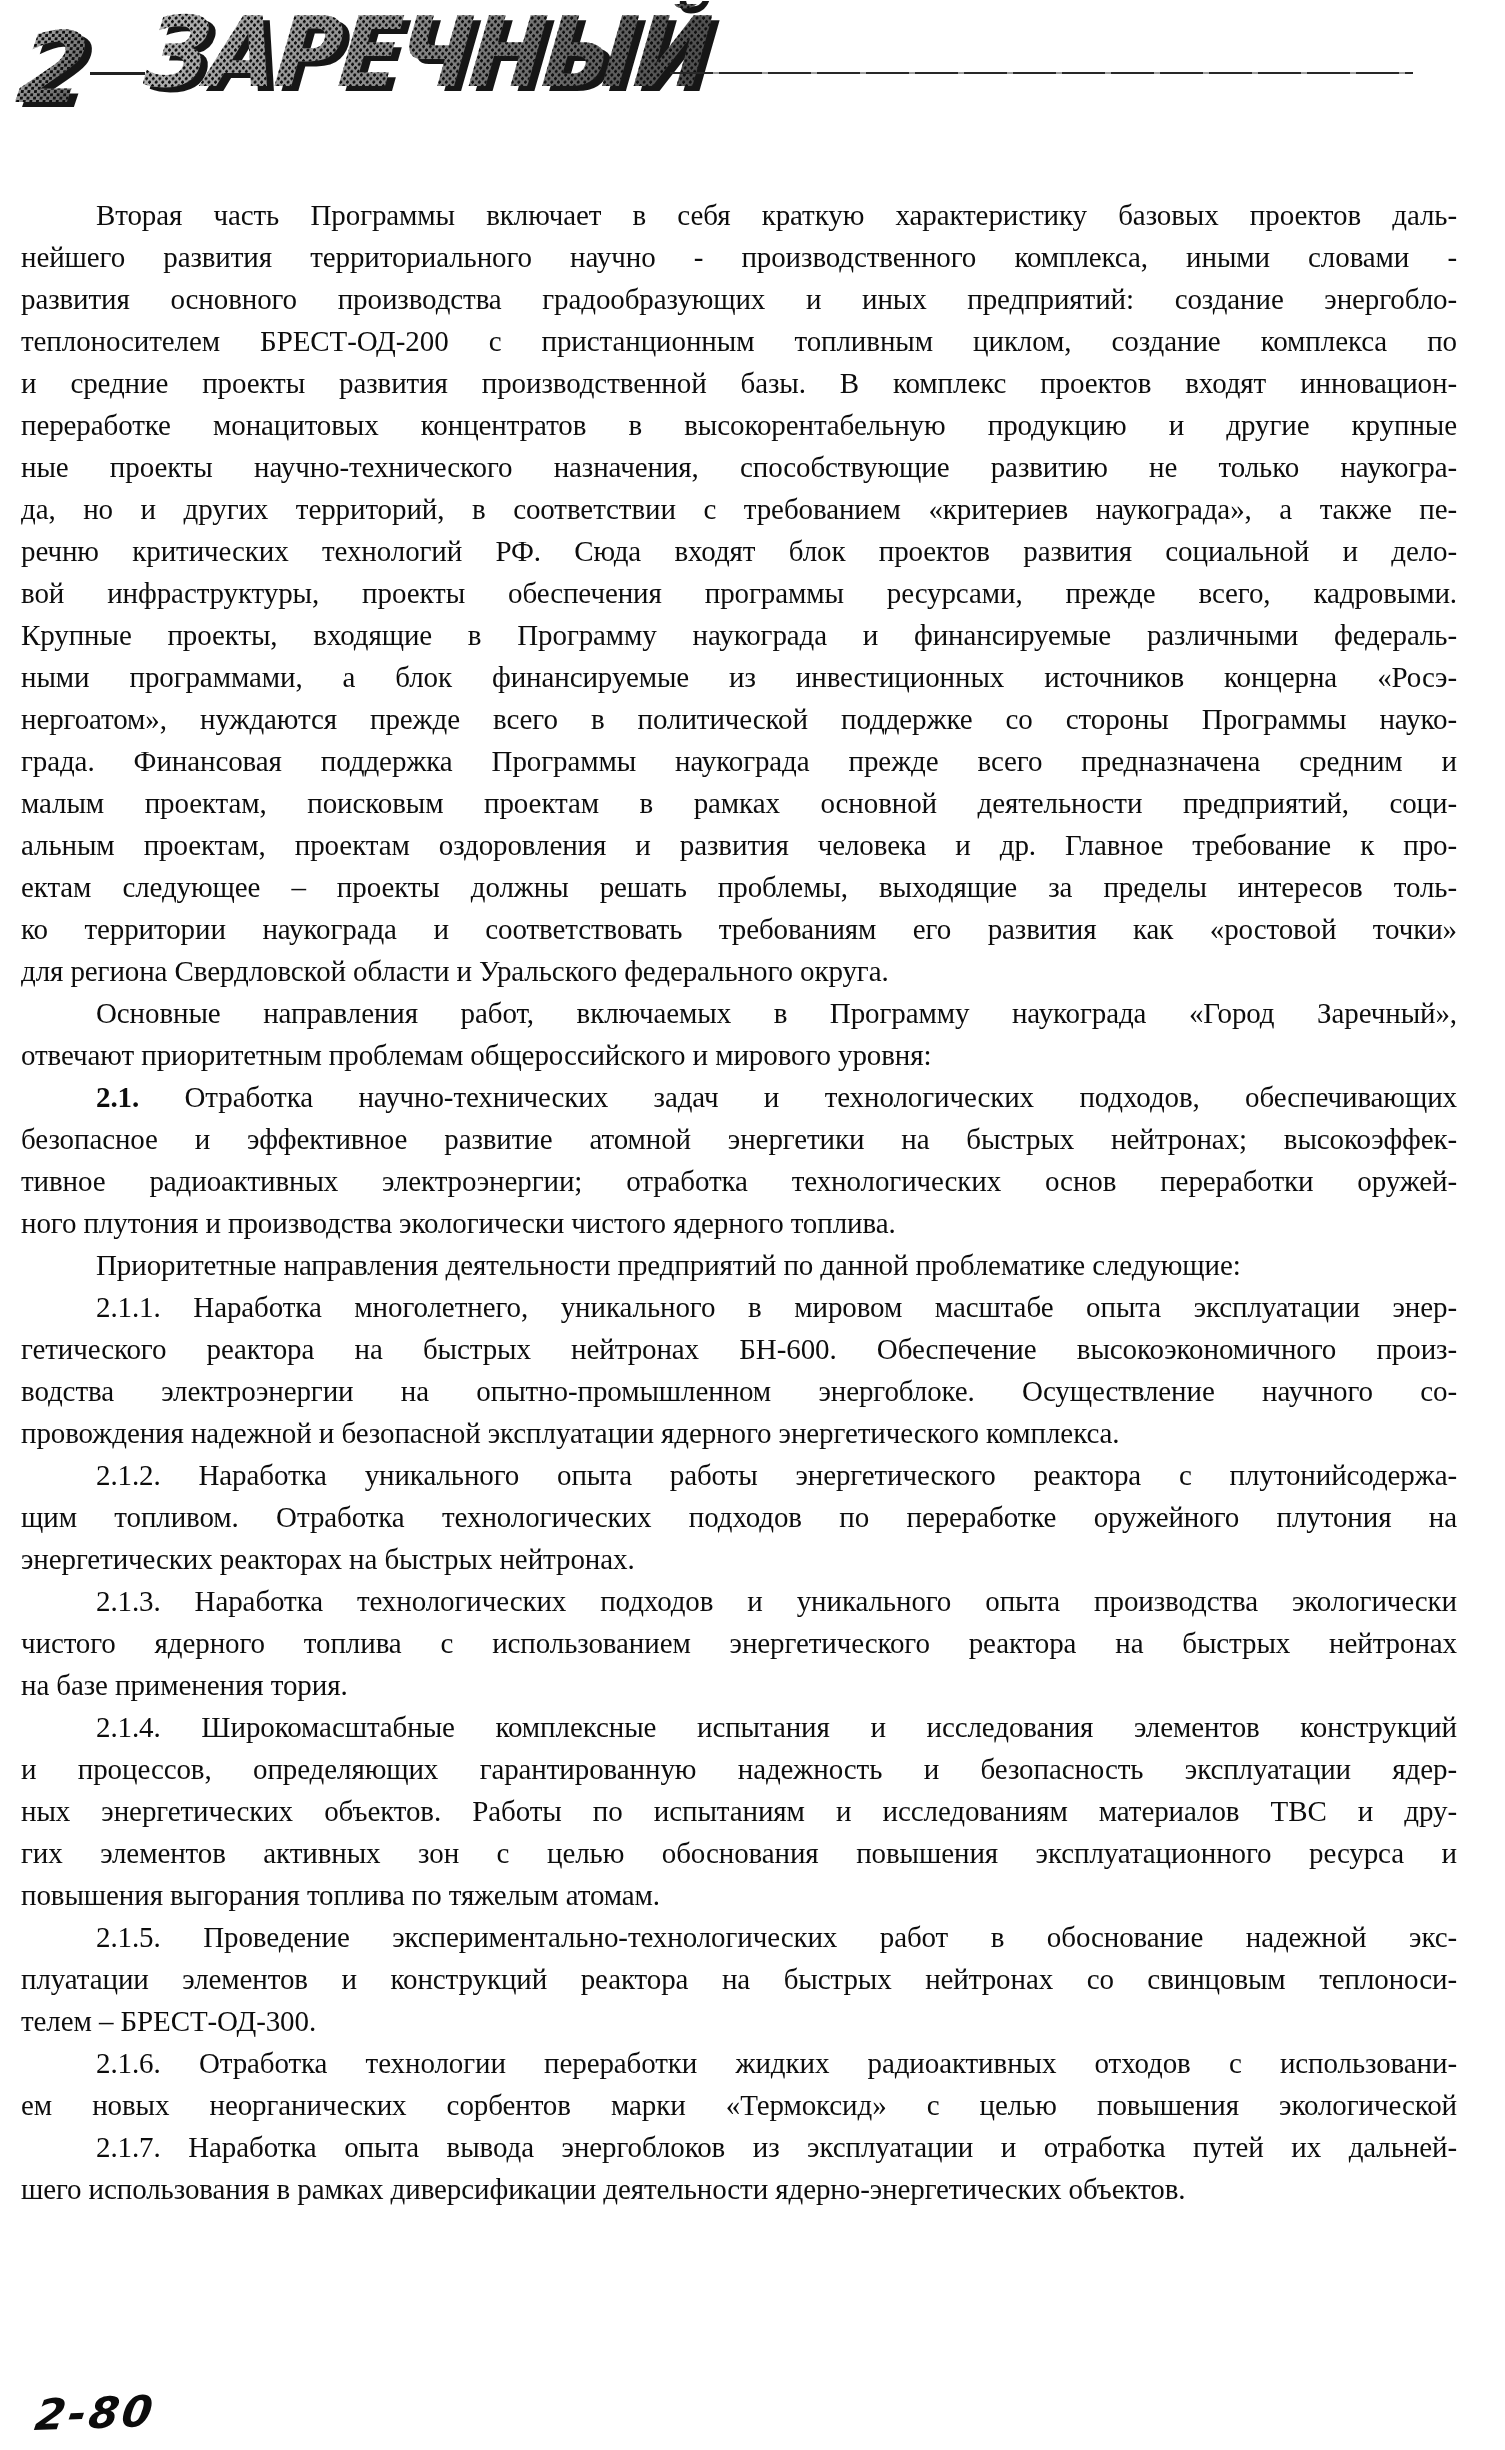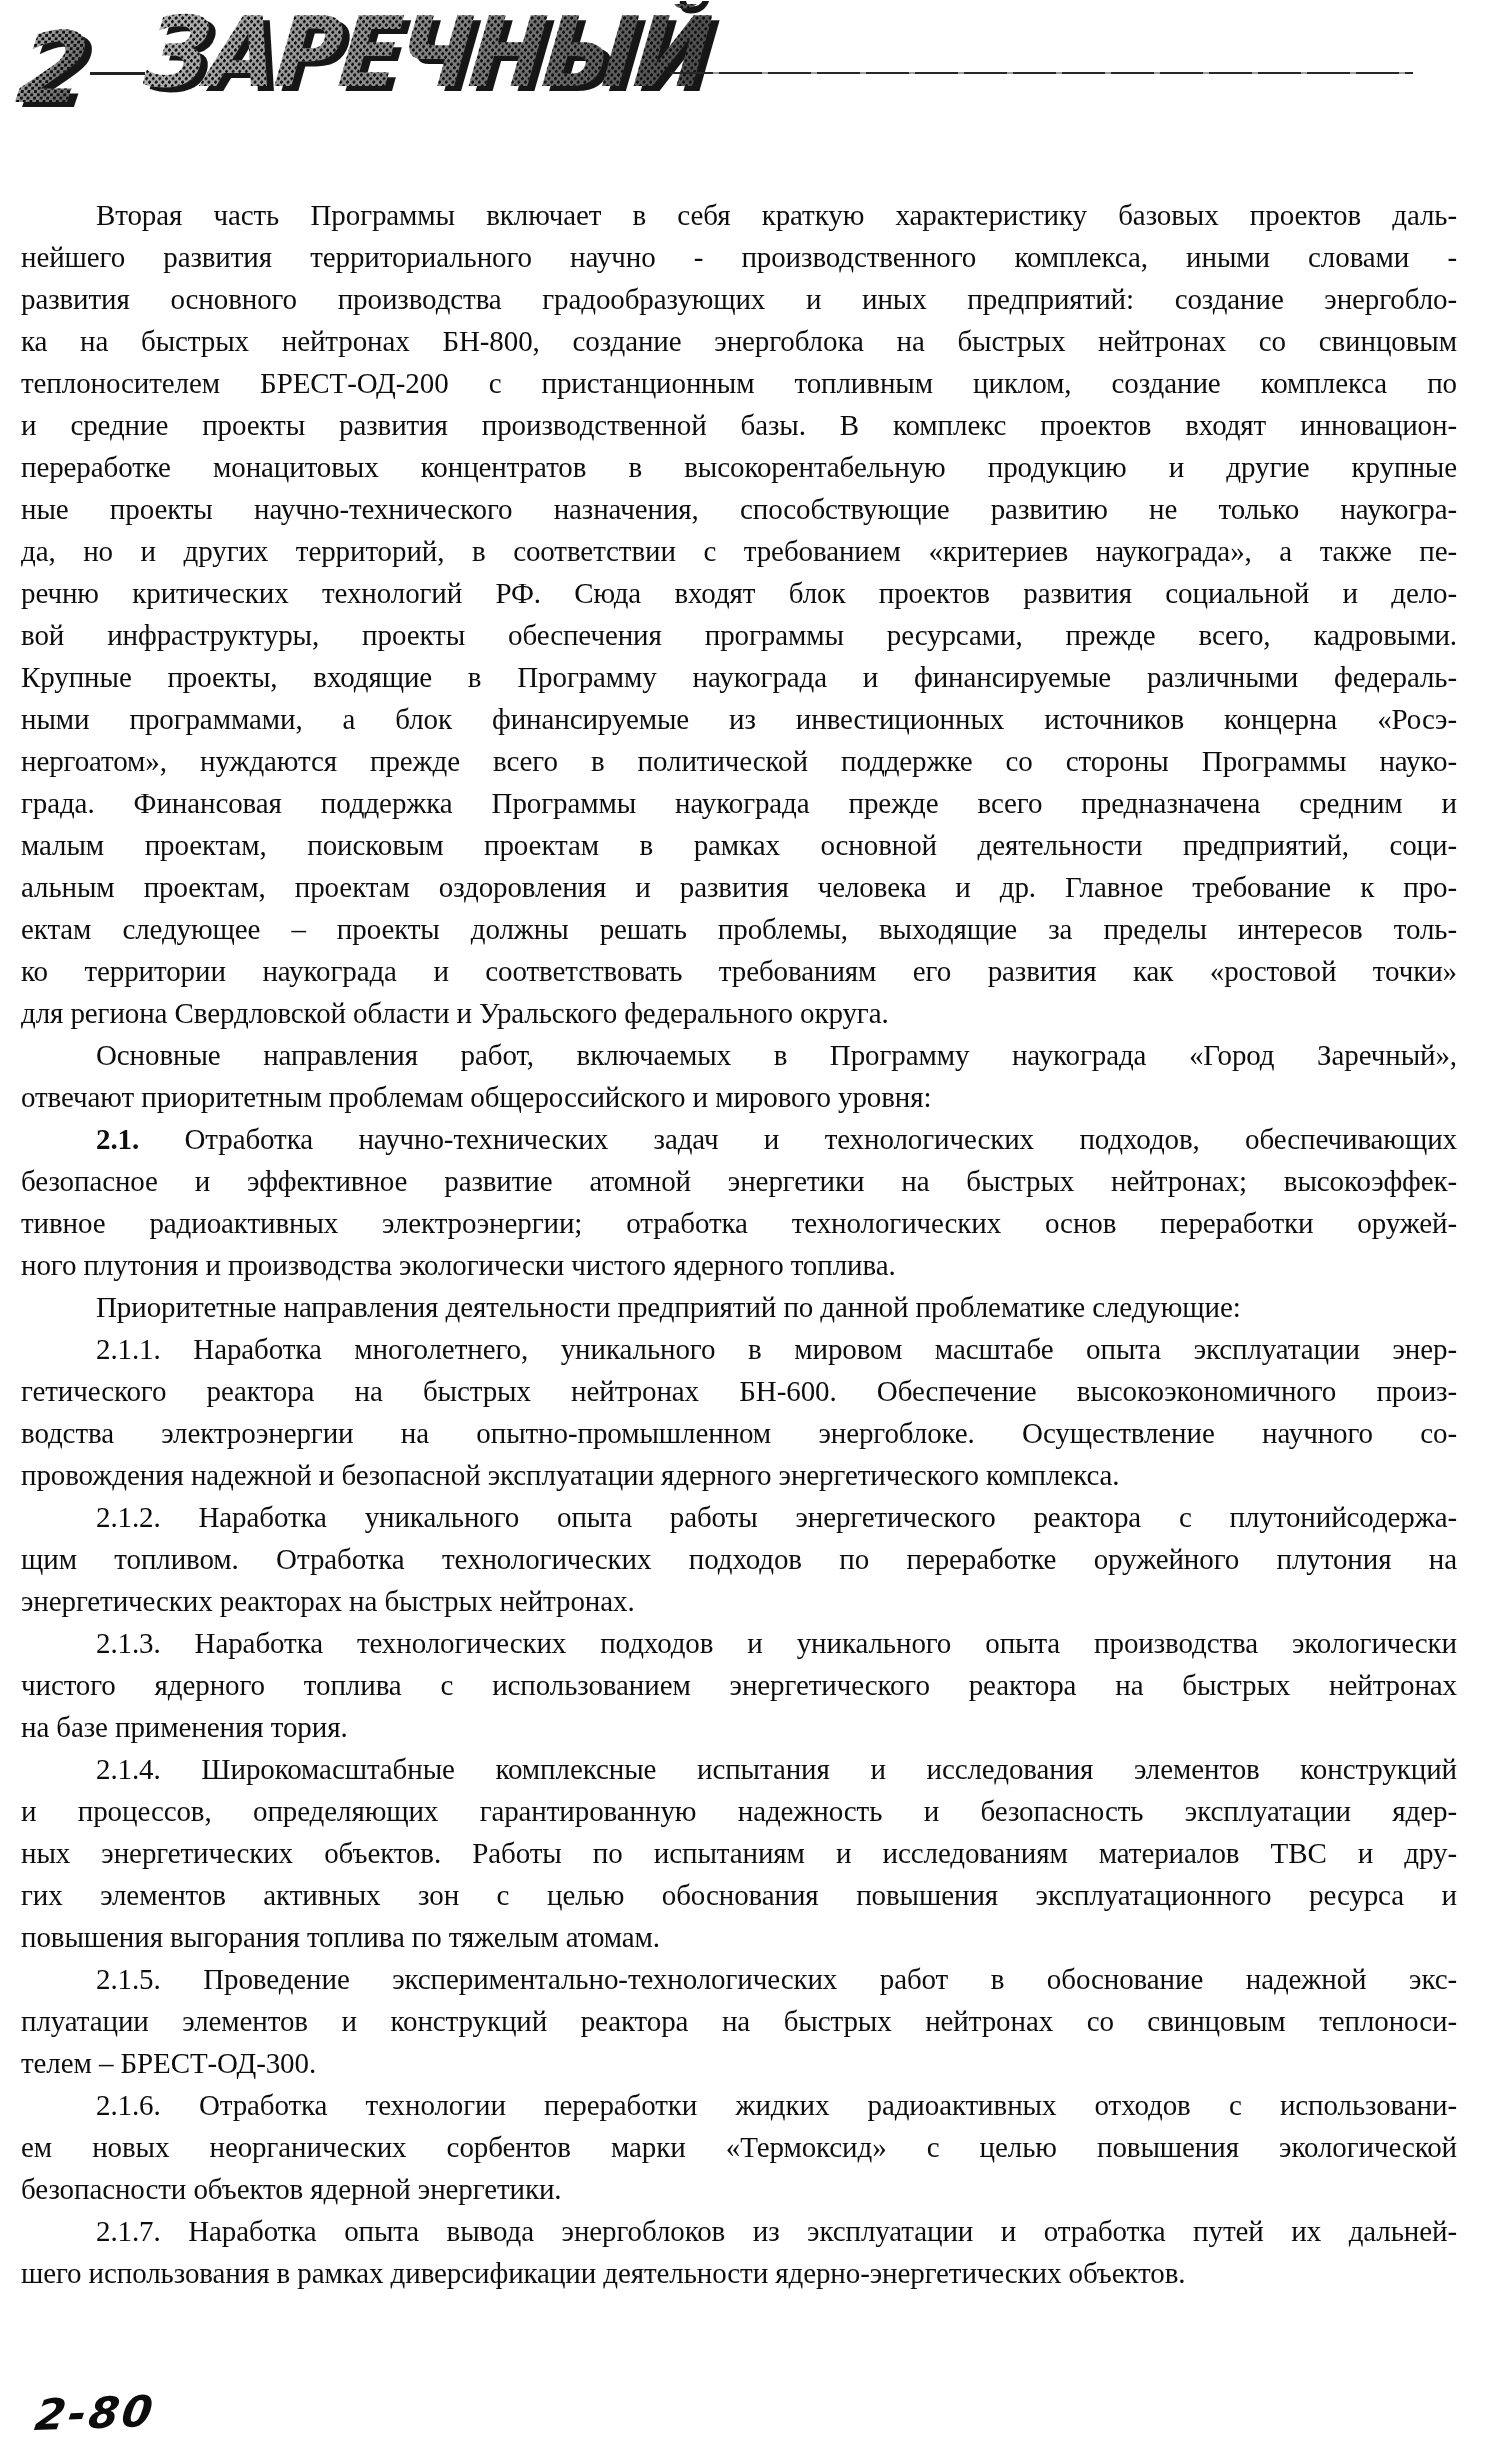--- a/index.html
+++ b/index.html
@@ -75,21 +75,20 @@
       <span class="glyph-shadow">ЗАРЕЧНЫЙ</span>
       <span class="glyph-face">ЗАРЕЧНЫЙ</span>
     </span>
     <span class="rule rule-long"></span>
   </div>
 
   <div class="body-text">
       <div class="line indent">Вторая часть Программы включает в себя краткую характеристику базовых проектов даль-</div>
       <div class="line">нейшего развития территориального научно - производственного комплекса, иными словами -</div>
       <div class="line">развития основного производства градообразующих и иных предприятий: создание энергобло-</div>
-      <div class="line">ка на быстрых нейтронах БН-800, создание энергоблока на быстрых нейтронах со свинцовым</div>
       <div class="line">теплоносителем БРЕСТ-ОД-200 с пристанционным топливным циклом, создание комплекса по</div>
       <div class="line">и средние проекты развития производственной базы. В комплекс проектов входят инновацион-</div>
       <div class="line">переработке монацитовых концентратов в высокорентабельную продукцию и другие крупные</div>
       <div class="line">ные проекты научно-технического назначения, способствующие развитию не только наукогра-</div>
       <div class="line">да, но и других территорий, в соответствии с требованием «критериев наукограда», а также пе-</div>
       <div class="line">речню критических технологий РФ. Сюда входят блок проектов развития социальной и дело-</div>
       <div class="line">вой инфраструктуры, проекты обеспечения программы ресурсами, прежде всего, кадровыми.</div>
       <div class="line">Крупные проекты, входящие в Программу наукограда и финансируемые различными федераль-</div>
       <div class="line">ными программами, а блок финансируемые из инвестиционных источников концерна «Росэ-</div>
       <div class="line">нергоатом», нуждаются прежде всего в политической поддержке со стороны Программы науко-</div>
@@ -119,21 +118,20 @@
       <div class="line indent">2.1.4. Широкомасштабные комплексные испытания и исследования элементов конструкций</div>
       <div class="line">и процессов, определяющих гарантированную надежность и безопасность эксплуатации ядер-</div>
       <div class="line">ных энергетических объектов. Работы по испытаниям и исследованиям материалов ТВС и дру-</div>
       <div class="line">гих элементов активных зон с целью обоснования повышения эксплуатационного ресурса и</div>
       <div class="line pend">повышения выгорания топлива по тяжелым атомам.</div>
       <div class="line indent">2.1.5. Проведение экспериментально-технологических работ в обоснование надежной экс-</div>
       <div class="line">плуатации элементов и конструкций реактора на быстрых нейтронах со свинцовым теплоноси-</div>
       <div class="line pend">телем – БРЕСТ-ОД-300.</div>
       <div class="line indent">2.1.6. Отработка технологии переработки жидких радиоактивных отходов с использовани-</div>
       <div class="line">ем новых неорганических сорбентов марки «Термоксид» с целью повышения экологической</div>
-      <div class="line pend">безопасности объектов ядерной энергетики.</div>
       <div class="line indent">2.1.7. Наработка опыта вывода энергоблоков из эксплуатации и отработка путей их дальней-</div>
       <div class="line pend">шего использования в рамках диверсификации деятельности ядерно-энергетических объектов.</div>
     </div>
 
   <span class="pagenum">2-80</span>
 
 </div>
 
 
 </body></html>

